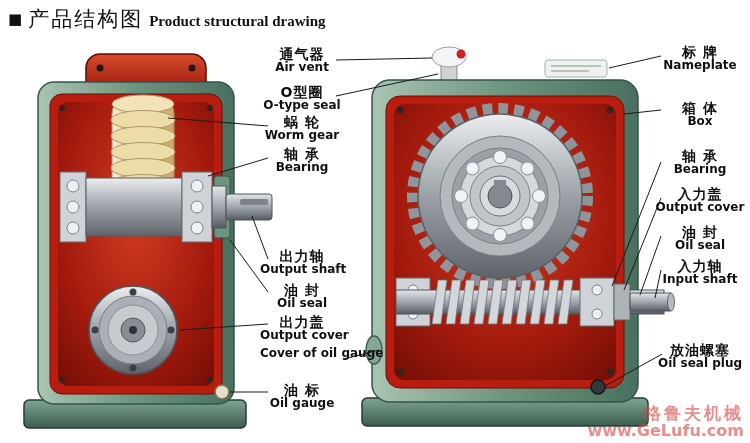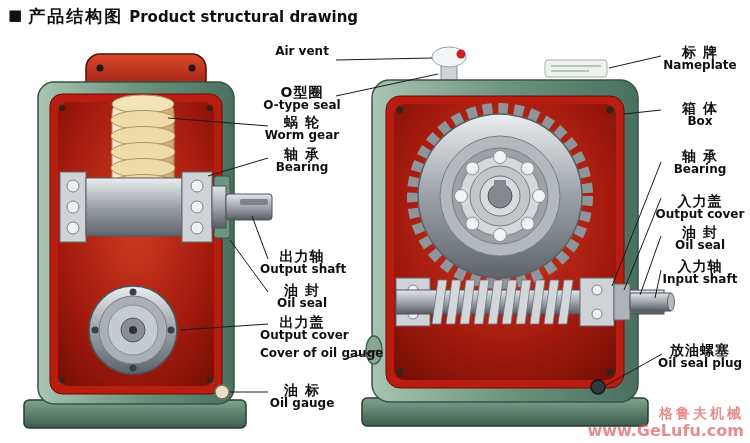--- a/index.html
+++ b/index.html
@@ -3,29 +3,29 @@
 <meta charset="utf-8">
 <style>
   html,body { margin:0; padding:0; background:#fff; }
   .page {
     position:relative; width:750px; height:443px; background:#ffffff;
     font-family:"DejaVu Sans","Liberation Sans",sans-serif; overflow:hidden;
   }
   .art { position:absolute; left:0; top:0; }
   .title { position:absolute; top:5px; left:8px; display:flex; align-items:baseline; gap:6px; color:#101010; z-index:5; }
   .title .bullet { font-size:15px; line-height:1; transform:translateY(-2px); }
-  .title .zh { font-size:17px; font-weight:bold; letter-spacing:2px; }
-  .title .en { font-size:15px; font-weight:bold; }
+  .title .zh { font-size:21px; font-weight:normal; letter-spacing:2px; }
+  .title .en { font-size:15px; font-weight:bold;font-family:Liberation Serif, serif; }
   .lbl { position:absolute; text-align:center; color:#101010; z-index:4; }
   .lbl .zh { font-size:14px; font-weight:bold; letter-spacing:1px; line-height:16px; white-space:nowrap; }
   .lbl .en { font-size:12px; font-weight:bold; line-height:11px; white-space:nowrap; }
   .lbl.center { left:260px; width:84px; }
   .lbl.right  { left:654px; width:92px; }
   .watermark { position:absolute; right:6px; bottom:4px; text-align:right; color:rgba(214,72,72,0.62); z-index:4; }
-  .watermark .zh { font-size:14px; font-weight:bold; letter-spacing:3px; line-height:20px;margin-top:41px; }
+  .watermark .zh { font-size:17px; font-weight:bold; letter-spacing:3px; line-height:20px;margin-top:41px; }
   .watermark .url { font-size:16px; font-weight:bold; line-height:16px; }
 </style>
 </head>
 <body>
 
 <div class="page">
 
   <svg class="art" width="750" height="443" viewBox="0 0 750 443">
     <defs>
       <linearGradient id="gGreen" x1="0" y1="0" x2="1" y2="0">
@@ -202,20 +202,21 @@
     </g>
   </svg>
 
   <div class="title">
     <span class="bullet">■</span>
     <span class="zh">产品结构图</span>
     <span class="en">Product structural drawing</span>
   </div>
 
   <div class="lbl center" style="top:46px">
+    <div class="zh">通气器</div>
     <div class="en">Air vent</div>
   </div>
   <div class="lbl center" style="top:84px">
     <div class="zh">O型圈</div>
     <div class="en">O-type seal</div>
   </div>
   <div class="lbl center" style="top:114px">
     <div class="zh">蜗 轮</div>
     <div class="en">Worm gear</div>
   </div>
@@ -248,21 +249,21 @@
     <div class="en">Box</div>
   </div>
   <div class="lbl right" style="top:44px">
     <div class="zh">标 牌</div>
     <div class="en">Nameplate</div>
   </div>
   <div class="lbl right" style="top:148px">
     <div class="zh">轴 承</div>
     <div class="en">Bearing</div>
   </div>
-  <div class="lbl right" style="top:193px">
+  <div class="lbl right" style="top:186px">
     <div class="zh">入力盖</div>
     <div class="en">Output cover</div>
   </div>
   <div class="lbl right" style="top:224px">
     <div class="zh">油 封</div>
     <div class="en">Oil seal</div>
   </div>
   <div class="lbl right" style="top:258px">
     <div class="zh">入力轴</div>
     <div class="en">Input shaft</div>

